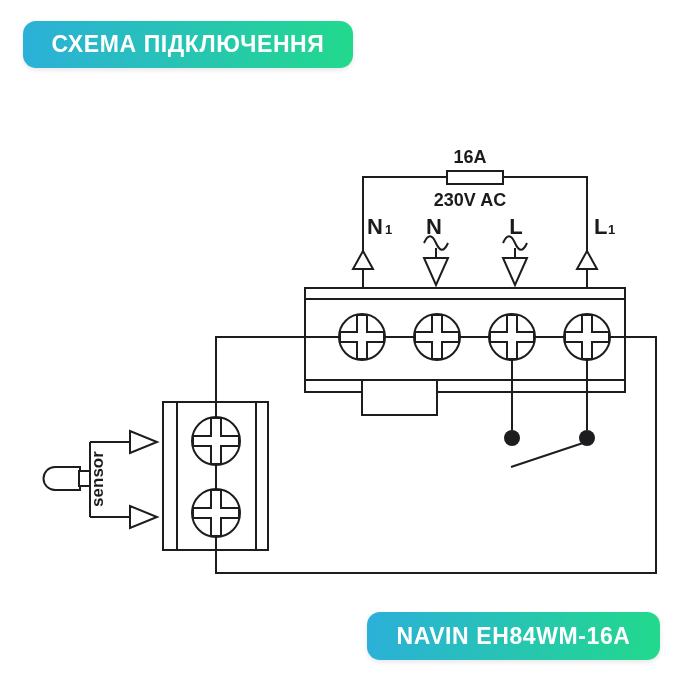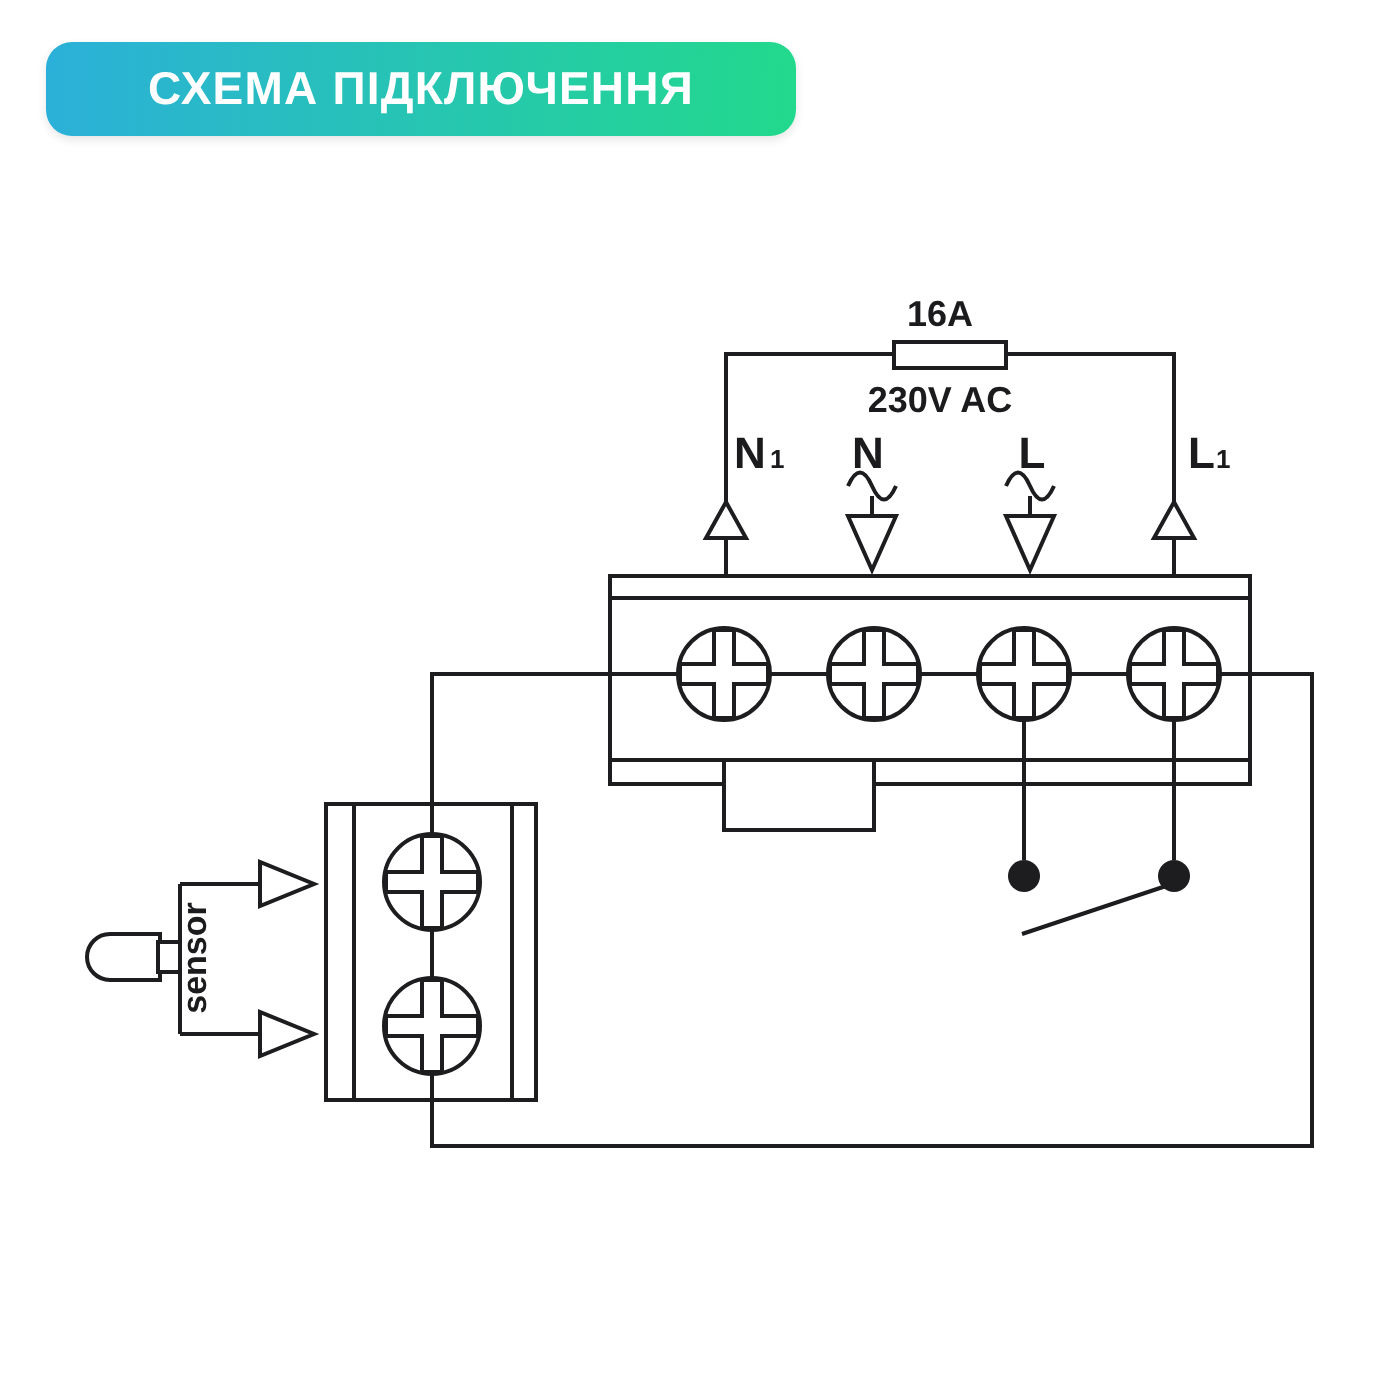--- a/index.html
+++ b/index.html
@@ -7,21 +7,21 @@
     position:relative;width:700px;height:700px;background:#ffffff;
     font-family:"Liberation Sans", sans-serif;overflow:hidden;
   }
   .badge{
     position:absolute;display:flex;align-items:center;justify-content:center;
     border-radius:13px;color:#ffffff;font-weight:bold;letter-spacing:0.6px;
     background:linear-gradient(92deg,#2bb0d9 0%,#22d98c 100%);
     box-shadow:0 2px 5px rgba(0,0,0,0.10);
     white-space:nowrap;
   }
-  #title-badge{left:23px;top:21px;width:375px;height:47px;font-size:23px;}
+  #title-badge{left:23px;top:21px;width:330px;height:47px;font-size:23px;}
   #model-badge{left:367px;top:612px;width:293px;height:48px;font-size:23px;}
   svg{position:absolute;left:0;top:0;}
   .ln{stroke:#1d1d1f;stroke-width:2;fill:none;}
   .lnw{stroke:#1d1d1f;stroke-width:2;fill:#ffffff;}
   .dot{fill:#1d1d1f;stroke:none;}
   .dtext{fill:#1b1b1d;font-weight:bold;font-family:"Liberation Sans",sans-serif;}
 </style>
 </head>
 <body>
 
@@ -106,14 +106,17 @@
     <line class="ln" x1="90" y1="442" x2="130" y2="442"></line>
     <line class="ln" x1="90" y1="517" x2="130" y2="517"></line>
     <polygon class="lnw" points="130,431 130,453 157,442"></polygon>
     <polygon class="lnw" points="130,506 130,528 157,517"></polygon>
     <text class="dtext" x="103" y="479" font-size="17" text-anchor="middle" transform="rotate(-90 103 479)">sensor</text>
   </svg>
 
   <div class="badge" id="title-badge">
     <span>СХЕМА ПІДКЛЮЧЕННЯ</span>
   </div>
+  <div class="badge" id="model-badge">
+    <span>NAVIN EH84WM-16A</span>
+  </div>
 
 </div>
 
 </body></html>

